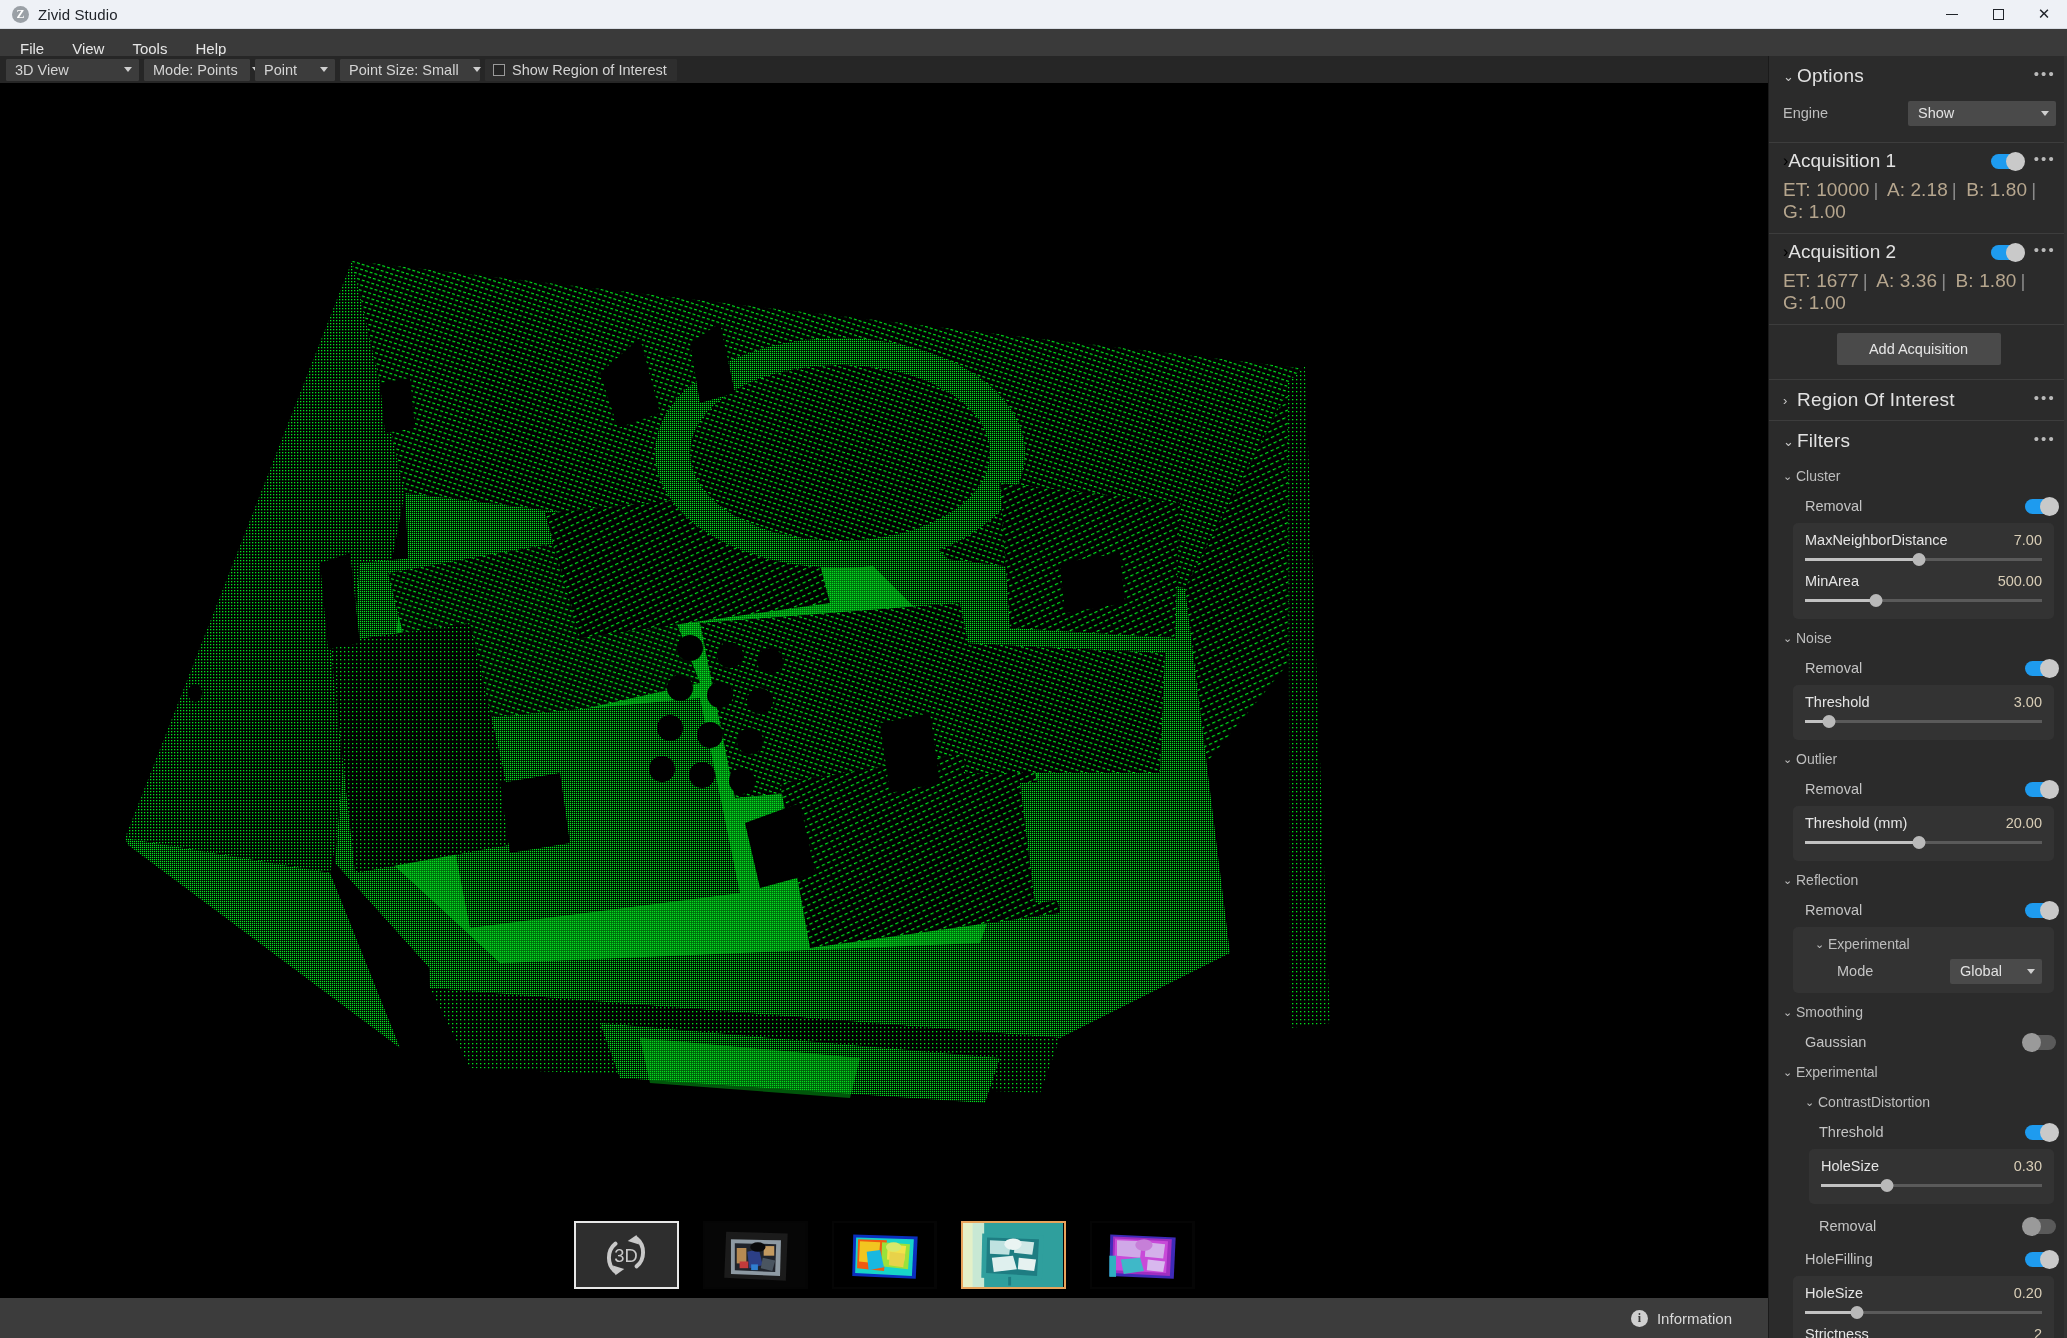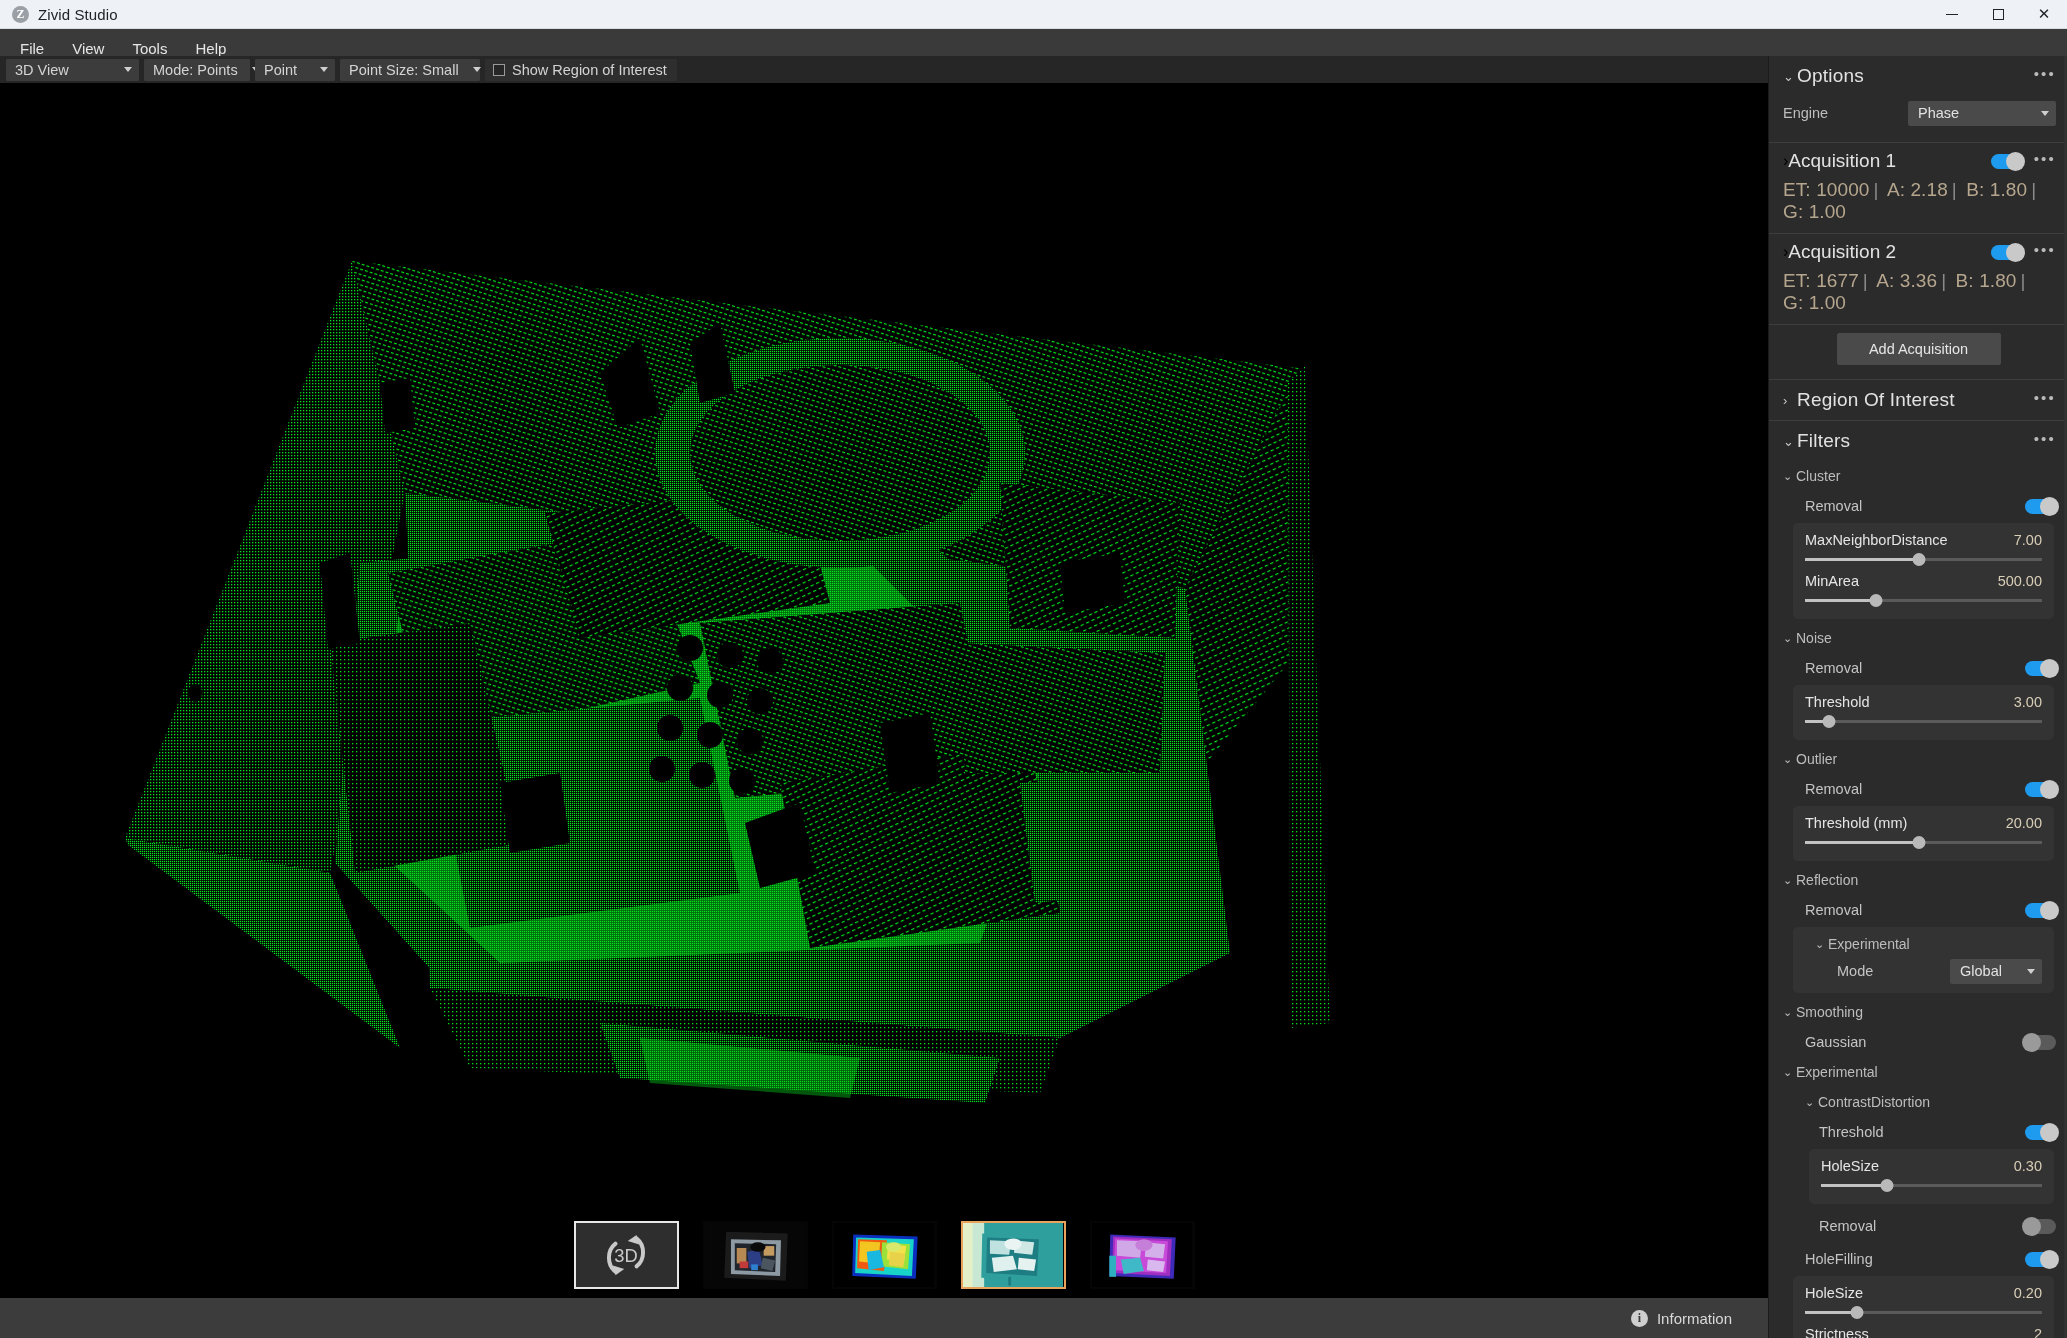--- a/index.html
+++ b/index.html
@@ -442,21 +442,21 @@
     <div class="rp-inner">
 
       <div class="sec-hdr">
         <span class="caret">⌄</span>
         <span class="sec-title">Options</span>
         <span class="dots">•••</span>
       </div>
       <div class="row">
         <span class="lbl">Engine</span>
         <span class="select">
-          <span>Phase</span>
+          <span>Show</span>
           <i class="chev"></i>
         </span>
       </div>
       <div style="height:12px"></div>
       <div class="divider"></div>
 
       <div class="acq-hdr">
         <span class="caret">›</span>
         <span class="acq-title">Acquisition 1</span>
         <span class="toggle on">

